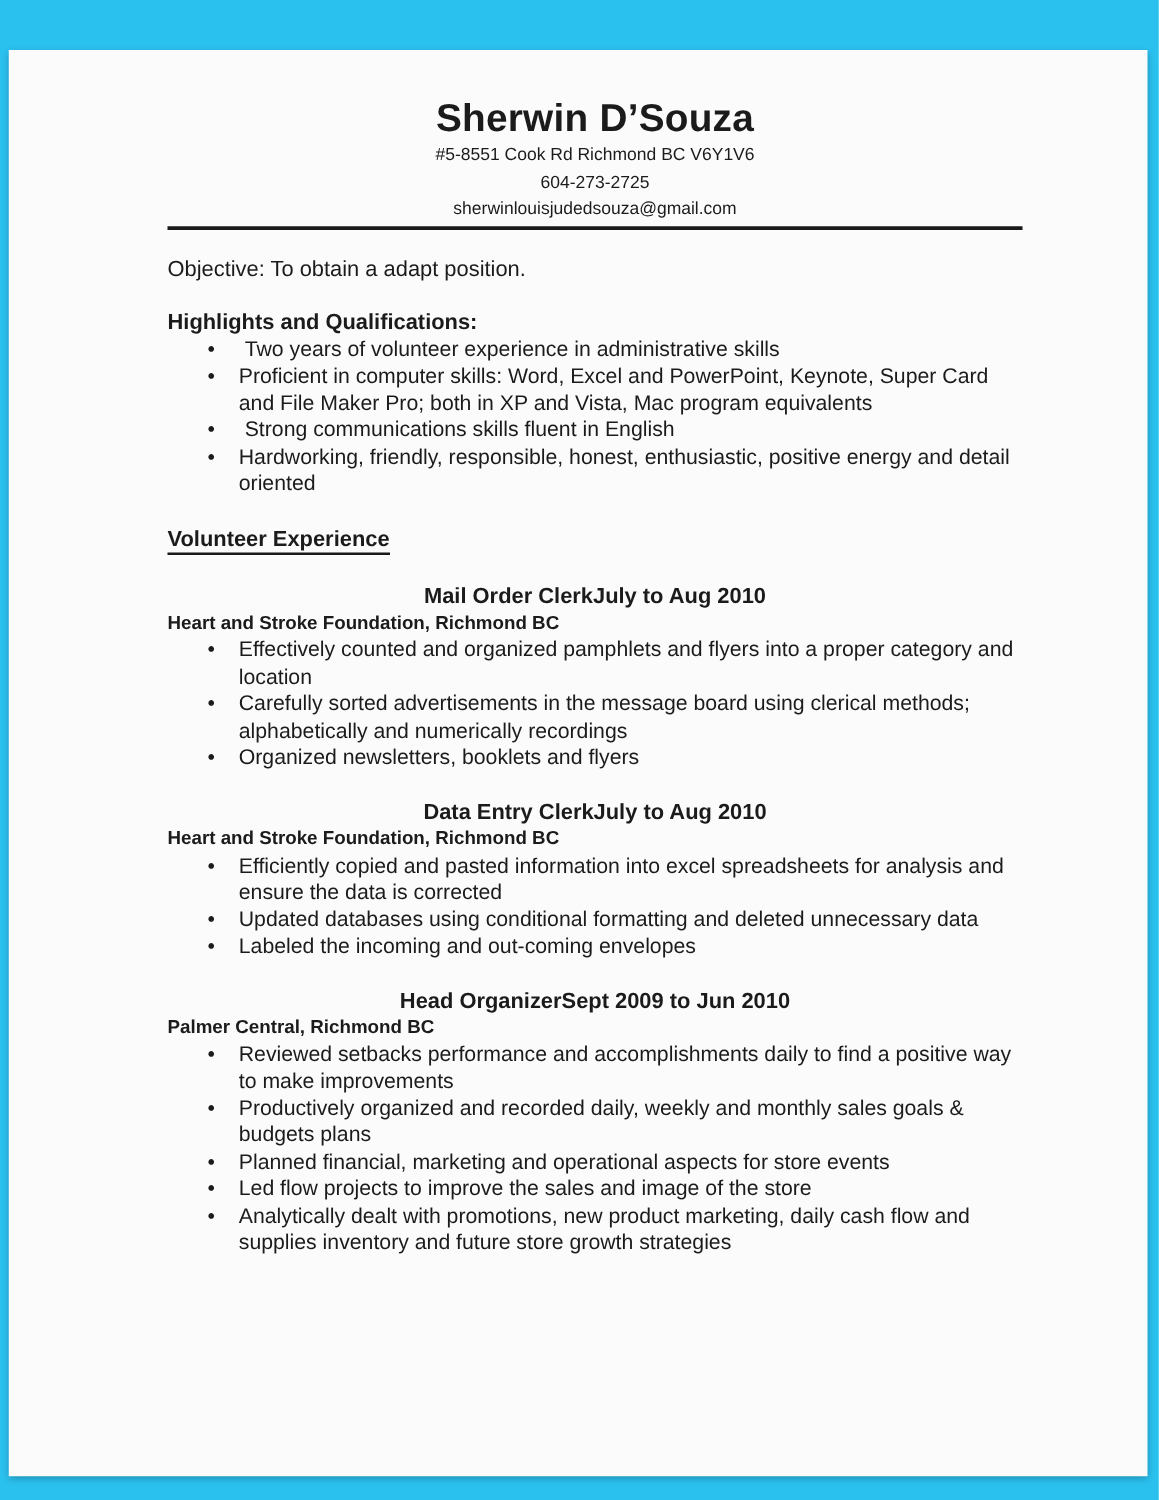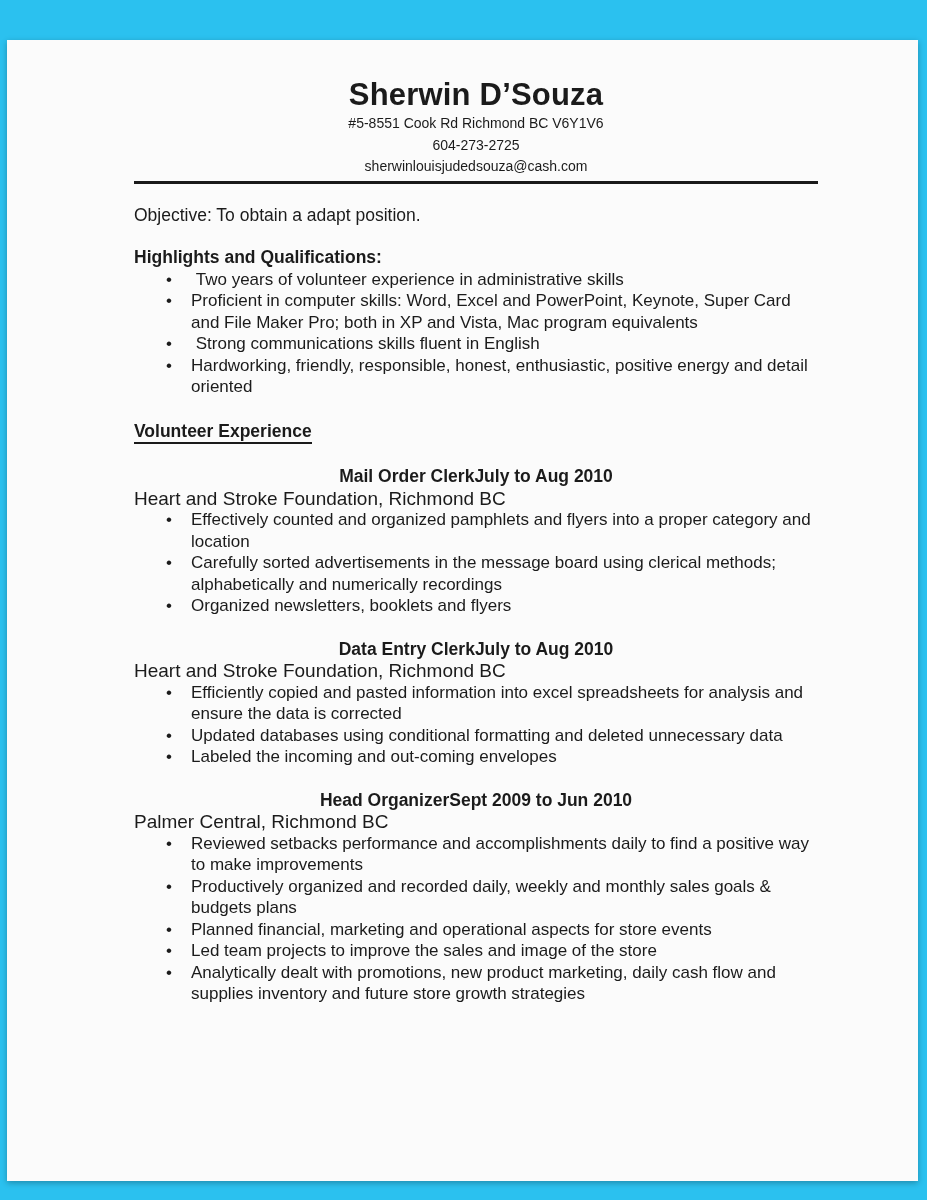--- a/index.html
+++ b/index.html
@@ -75,35 +75,35 @@
   .job { margin-top: 22px; }
   .job-head {
     display: flex;
     justify-content: center;
     align-items: baseline;
     font-size: 17.5px;
     line-height: 21.5px;
     font-weight: bold;
   }
   .job-org {
-    font-size: 19px;
+    font-size: 15px;
     line-height: 21.5px;
-    font-weight: normal;
+    font-weight: bold;
   }
 </style>
 </head>
 <body>
 
 <div class="page">
 
   <header class="header">
     <h1 class="name">Sherwin D’Souza</h1>
     <div class="contact-line">#5-8551 Cook Rd Richmond BC V6Y1V6</div>
     <div class="contact-line">604-273-2725</div>
-    <div class="contact-line">sherwinlouisjudedsouza@cash.com</div>
+    <div class="contact-line">sherwinlouisjudedsouza@gmail.com</div>
   </header>
   <div class="rule"></div>
 
   <section class="objective doc-text">
     <span class="b">Objective:</span><span class="obj-text"> To obtain a adapt position.</span>
   </section>
 
   <section>
     <h2 class="section-heading">Highlights and Qualifications:</h2>
     <ul class="bullets">
@@ -148,19 +148,19 @@
     <div class="job">
       <div class="job-head">
         <span>Head Organizer</span>
         <span>Sept 2009 to Jun 2010</span>
       </div>
       <div class="job-org">Palmer Central, Richmond BC</div>
       <ul class="bullets">
         <li>Reviewed setbacks performance and accomplishments daily to find a positive way to make improvements</li>
         <li>Productively organized and recorded daily, weekly and monthly sales goals &amp; budgets plans</li>
         <li>Planned financial, marketing and operational aspects for store events</li>
-        <li>Led team projects to improve the sales and image of the store</li>
+        <li>Led flow projects to improve the sales and image of the store</li>
         <li>Analytically dealt with promotions, new product marketing, daily cash flow and supplies inventory and future store growth strategies</li>
       </ul>
     </div>
   </section>
 
 </div>
 
 </body></html>

